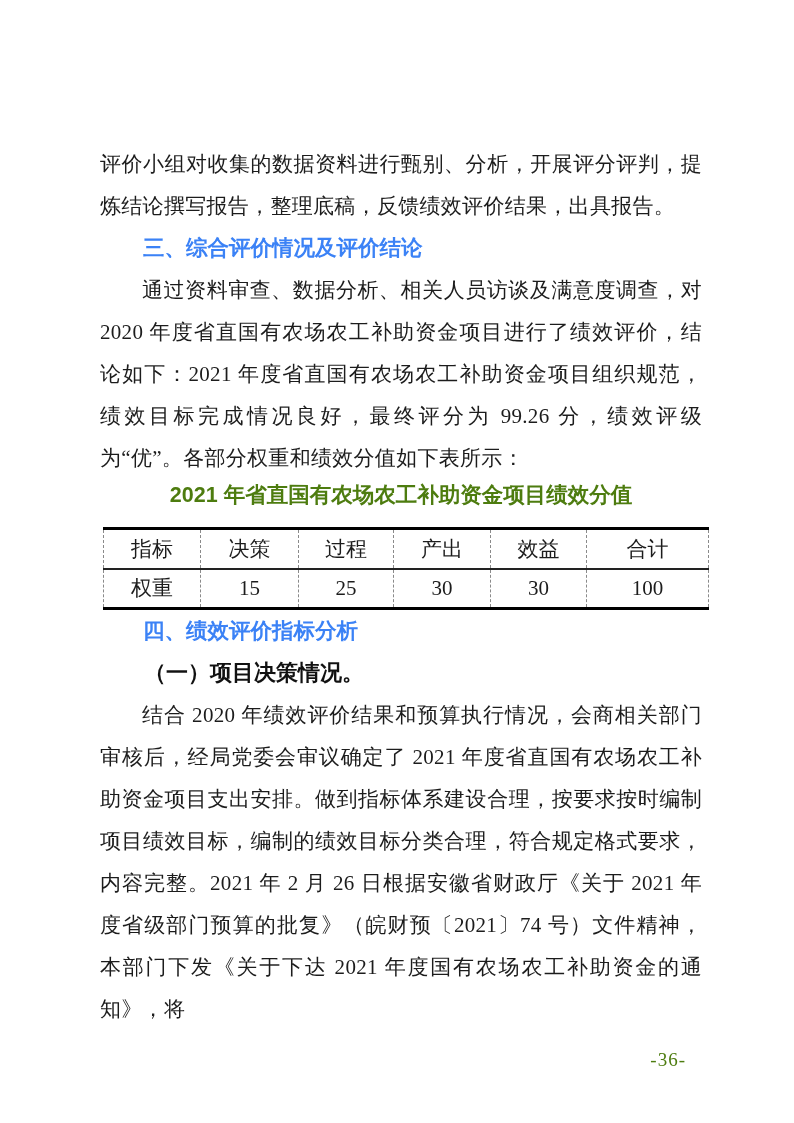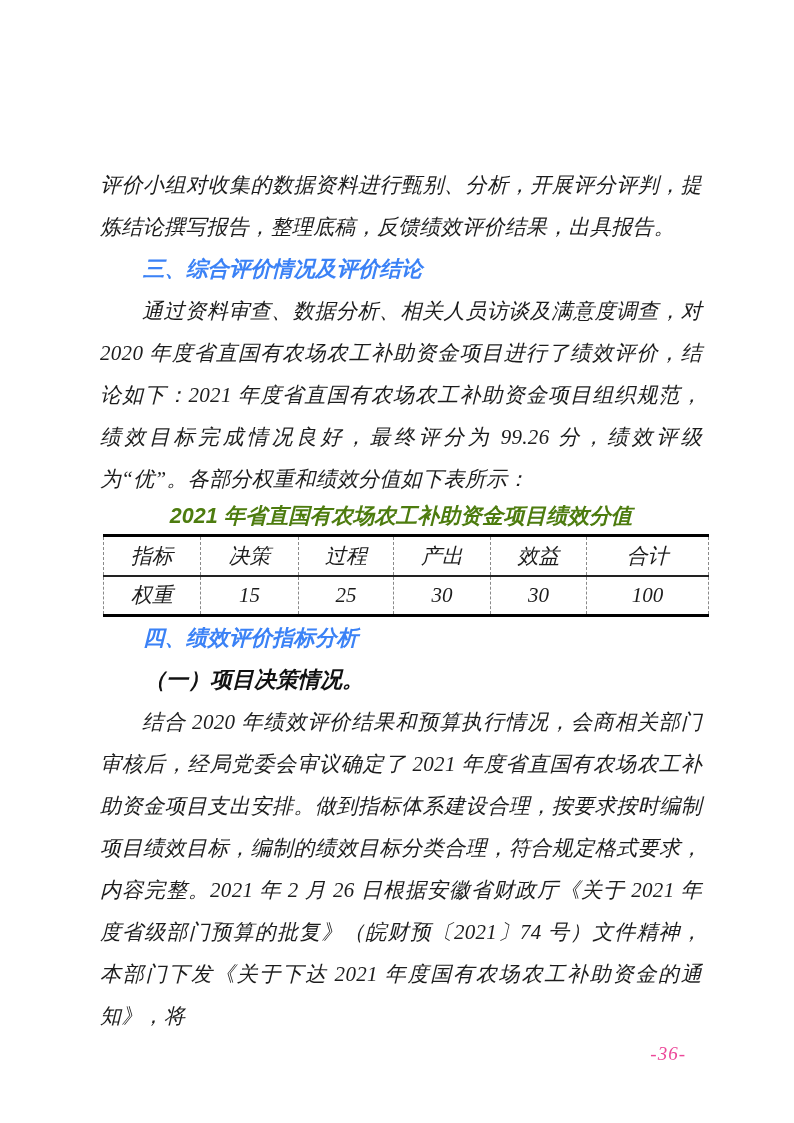--- a/index.html
+++ b/index.html
@@ -8,23 +8,22 @@
     width: 794px;
     height: 1123px;
     position: relative;
     font-family: "Liberation Serif", "DejaVu Serif", serif;
     color: #1c1c1c;
     overflow: hidden;
   }
   .page {
     position: absolute;
     left: 100px;
-    top: 164px;
+    top: 143px;
     width: 602px;
-    font-style: italic;
   }
   .body-text {
     font-size: 21px;
     line-height: 42px;
     text-align: justify;
     text-justify: inter-character;
     letter-spacing: 0.3px;
   }
   .indent { text-indent: 2em; }
   .section-heading {
@@ -49,21 +48,21 @@
     font-size: 21.5px;
     line-height: 32px;
     text-align: center;
     color: #4d7c0f;
   }
   table.score-table {
     border-collapse: collapse;
     table-layout: fixed;
     width: 606px;
     margin-left: 3px;
-    margin-top: 2px;
+    margin-top: 16px;
     border-top: 3px solid #000;
     border-bottom: 3px solid #000;
     border-left: 1px dashed #8a8a8a;
     border-right: 1px dashed #8a8a8a;
   }
   table.score-table th,
   table.score-table td {
     height: 40px;
     text-align: center;
     vertical-align: middle;
@@ -80,23 +79,23 @@
     border-bottom: 2px solid #222;
   }
   table.score-table tr.weights-row td {
     border-bottom: 1px dashed #9a9a9a;
   }
   .footer {
     text-align: right;
     padding-right: 16px;
     font-size: 19px;
     line-height: 30px;
-    margin-top: 2px;
+    margin-top: 15px;
     letter-spacing: 1px;
-    color: #ec4899;
+    color: #4d7c0f;
   }
 </style>
 </head>
 <body>
 
 <div class="page">
 
   <p class="body-text">评价小组对收集的数据资料进行甄别、分析，开展评分评判，提炼结论撰写报告，整理底稿，反馈绩效评价结果，出具报告。</p>
 
   <p class="section-heading">三、综合评价情况及评价结论</p>

